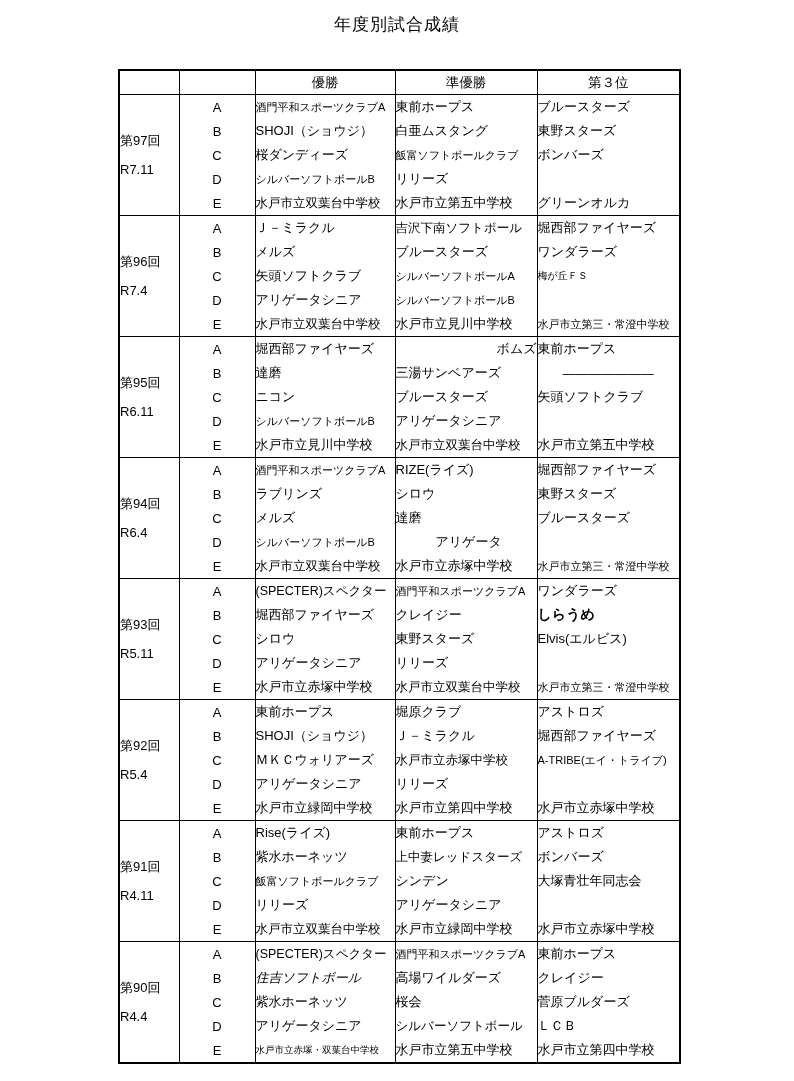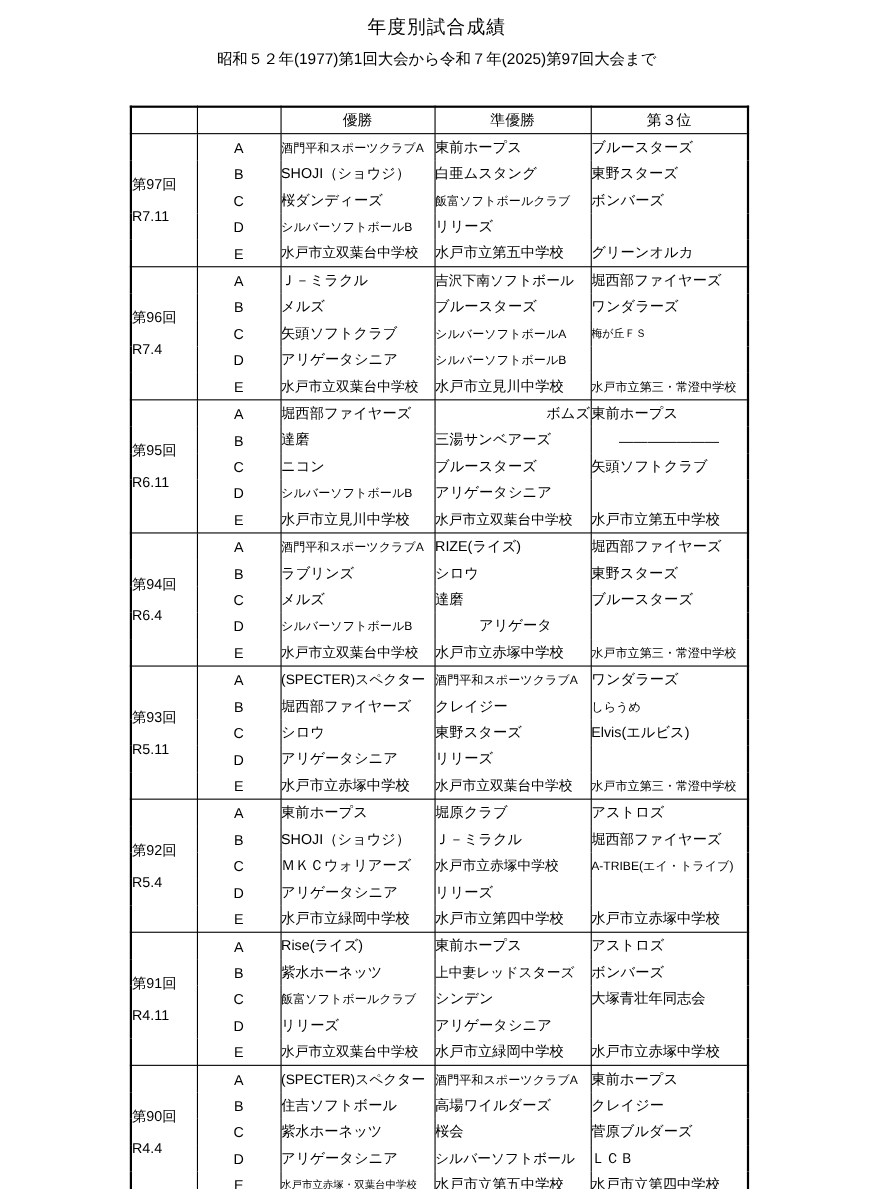--- a/index.html
+++ b/index.html
@@ -74,21 +74,20 @@
   td.dash {
     text-align: center;
     padding-left: 0;
   }
 </style>
 </head>
 <body>
 
 <div class="page">
   <div class="title">年度別試合成績</div>
-  <div class="subtitle">昭和５２年(1977)第1回大会から令和７年(2025)第97回大会まで</div>
 
   <table class="results">
     <colgroup>
       <col style="width:60px">
       <col style="width:76px">
       <col style="width:140px">
       <col style="width:142px">
       <col style="width:143px">
     </colgroup>
     <thead>
@@ -244,21 +243,21 @@
           </td>
           <td class="cls">A</td>
           <td class="name" style="font-size: 12.5px;">(SPECTER)スペクター</td>
           <td class="name" style="font-size: 11px;">酒門平和スポーツクラブA</td>
           <td class="name" style="font-size: 13px;">ワンダラーズ</td>
         </tr>
         <tr>
           <td class="cls">B</td>
           <td class="name" style="font-size: 13px;">堀西部ファイヤーズ</td>
           <td class="name" style="font-size: 13px;">クレイジー</td>
-          <td class="name" style="font-size: 11px;">しらうめ</td>
+          <td class="name" style="font-size: 14px; font-weight: bold;">しらうめ</td>
         </tr>
         <tr>
           <td class="cls">C</td>
           <td class="name" style="font-size: 13px;">シロウ</td>
           <td class="name" style="font-size: 13px;">東野スターズ</td>
           <td class="name" style="font-size: 13px;">Elvis(エルビス)</td>
         </tr>
         <tr>
           <td class="cls">D</td>
           <td class="name" style="font-size: 13px;">アリゲータシニア</td>
@@ -344,21 +343,21 @@
             <div>第90回</div>
             <div>R4.4</div>
           </td>
           <td class="cls">A</td>
           <td class="name" style="font-size: 12.5px;">(SPECTER)スペクター</td>
           <td class="name" style="font-size: 11px;">酒門平和スポーツクラブA</td>
           <td class="name" style="font-size: 13px;">東前ホープス</td>
         </tr>
         <tr>
           <td class="cls">B</td>
-          <td class="name" style="font-size: 13px;">住吉ソフトボール</td>
+          <td class="name" style="font-size: 13px; font-style: italic;">住吉ソフトボール</td>
           <td class="name" style="font-size: 13px;">高場ワイルダーズ</td>
           <td class="name" style="font-size: 13px;">クレイジー</td>
         </tr>
         <tr>
           <td class="cls">C</td>
           <td class="name" style="font-size: 13px;">紫水ホーネッツ</td>
           <td class="name" style="font-size: 13px;">桜会</td>
           <td class="name" style="font-size: 13px;">菅原ブルダーズ</td>
         </tr>
         <tr>

